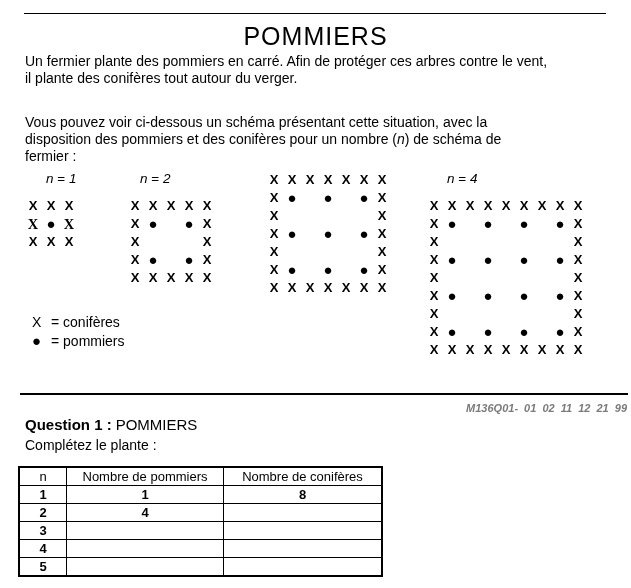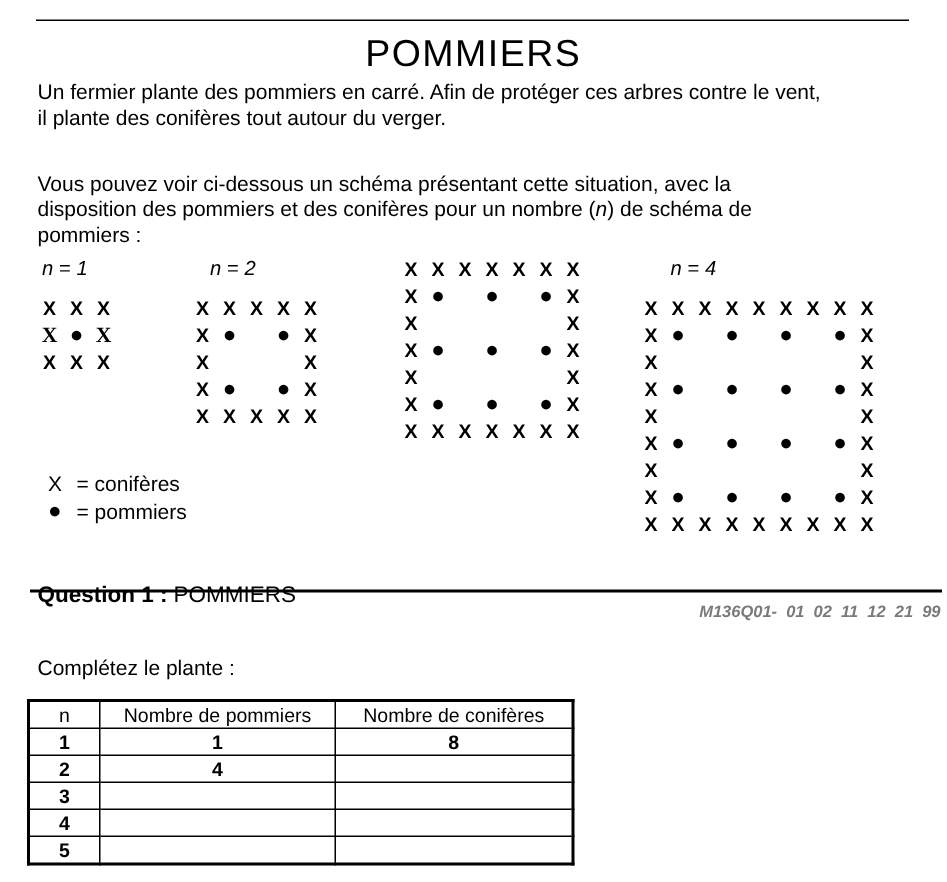--- a/index.html
+++ b/index.html
@@ -46,21 +46,21 @@
   .legend-item { display:flex; align-items:center; height:19px; }
   .legend-symbol { width:15px; text-align:left; }
   .legend-symbol.dot { font-size:15px; }
   .legend-text { margin-left:4px; }
 
   
   .section-divider {
     position:absolute; left:20px; top:393px; width:608px;
     border-top:2px solid #000;
   }
-  .question-heading { position:absolute; left:25px; top:388px; font-size:15px; }
+  .question-heading { position:absolute; left:25px; top:416px; font-size:15px; }
   .question-heading .qh-bold { font-weight:bold; }
   .question-heading .qh-rest { font-weight:normal; margin-left:4px; }
   .question-code {
     position:absolute; right:4px; top:402px;
     font-size:11px; font-weight:bold; font-style:italic;
     color:#7a7a7a; word-spacing:3px;
   }
   .table-instruction { position:absolute; left:25px; top:437px; font-size:14px; }
 
   
@@ -81,25 +81,25 @@
 </style>
 </head>
 <body>
 
 <div class="top-rule"></div>
 
 <h1 class="page-title">POMMIERS</h1>
 
 <p class="intro-p p1"><span>Un fermier plante des pommiers en carré. Afin de protéger ces arbres contre le vent,</span><br><span>il plante des conifères tout autour du verger.</span></p>
 
-<p class="intro-p p2"><span>Vous pouvez voir ci-dessous un schéma présentant cette situation, avec la</span><br><span>disposition des pommiers et des conifères pour un nombre (</span><span class="var-n">n</span><span>) de schéma de</span><br><span>pommiers :</span></p>
+<p class="intro-p p2"><span>Vous pouvez voir ci-dessous un schéma présentant cette situation, avec la</span><br><span>disposition des pommiers et des conifères pour un nombre (</span><span class="var-n">n</span><span>) de schéma de</span><br><span>fermier :</span></p>
 
 <div id="diagrams">
     <div class="diagram diagram-n1" style="left: 24px;">
-      <div class="diagram-label" style="margin-left: 4px;"><span class="dl-var">n</span> <span class="dl-eq">=</span> <span class="dl-val">1</span></div>
+      <div class="diagram-label" style="margin-left: 22px;"><span class="dl-var">n</span> <span class="dl-eq">=</span> <span class="dl-val">1</span></div>
       <div>
         <div class="grid-row">
           <span class="cell cX">X</span>
           <span class="cell cX">X</span>
           <span class="cell cX">X</span>
         </div>
         <div class="grid-row">
           <span class="cell cX">X</span>
           <span class="cell cD">●</span>
           <span class="cell cX">X</span>

